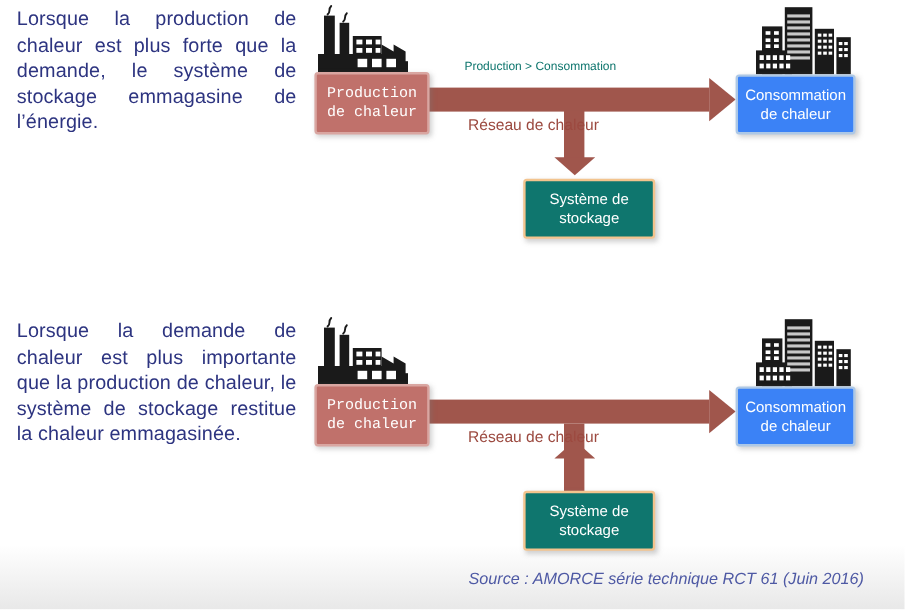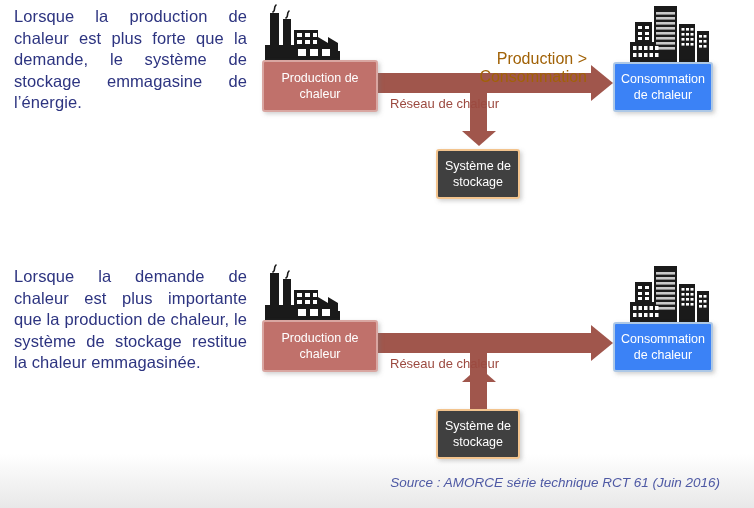--- a/index.html
+++ b/index.html
@@ -16,36 +16,36 @@
     font-size:16.5px; line-height:21.6px; text-align:justify;
     color:#2d3480; letter-spacing:0.1px;
   }
 
   .box {
     position:absolute; box-sizing:border-box; border-radius:3px;
     color:#ffffff; font-size:12.5px; line-height:1.3; text-align:center;
     display:flex; align-items:center; justify-content:center; padding:4px;
     box-shadow:2px 2px 4px rgba(120,120,120,0.35); z-index:3;
   }
-  .box.prod { left:262px; top:60px;  width:116px;  height:52px; background:#c0716b; border:2px solid #d9a6a1; }
+  .box.prod { left:262px; top:60px;  width:96px;  height:52px; background:#c0716b; border:2px solid #d9a6a1;font-family:Liberation Mono, monospace; }
   .box.cons { left:613px; top:62px;  width:100px; height:50px; background:#3b82f6; border:2px solid #adc8e6; }
-  .box.stor { left:436px; top:149px; width:84px;  height:50px; background:#404040; border:2px solid #f3c48e; }
+  .box.stor { left:436px; top:149px; width:110px;  height:50px; background:#0f766e; border:2px solid #f3c48e; }
 
   .harrow-body {
     position:absolute; left:357px; top:73px; width:234px; height:20px;
     background:#a0564c; z-index:1;
   }
   .harrow-head {
     position:absolute; left:591px; top:65px; width:0; height:0; z-index:1;
     border-left:22px solid #a0564c;
     border-top:18px solid transparent; border-bottom:18px solid transparent;
   }
   .flow-label {
-    position:absolute; left:387px; top:50px; width:200px; text-align:right;
-    font-size:16px; color:#a16207; z-index:2;
+    position:absolute; left:387px; top:50px; width:200px; text-align:left;
+    font-size:10px; color:#0f766e; z-index:2;
   }
   .net-label {
     position:absolute; left:390px; top:96px; font-size:13px; color:#9c4a40; z-index:2;
   }
 
   .vshaft { position:absolute; left:470px; width:17px; background:#a0564c; z-index:1; }
   .vshaft.dir-down { top:92px;  height:40px; }
   .vshaft.dir-up   { top:93px;  height:57px; }
   .vhead { position:absolute; width:0; height:0; left:462px; z-index:2; }
   .vhead.dir-down {

